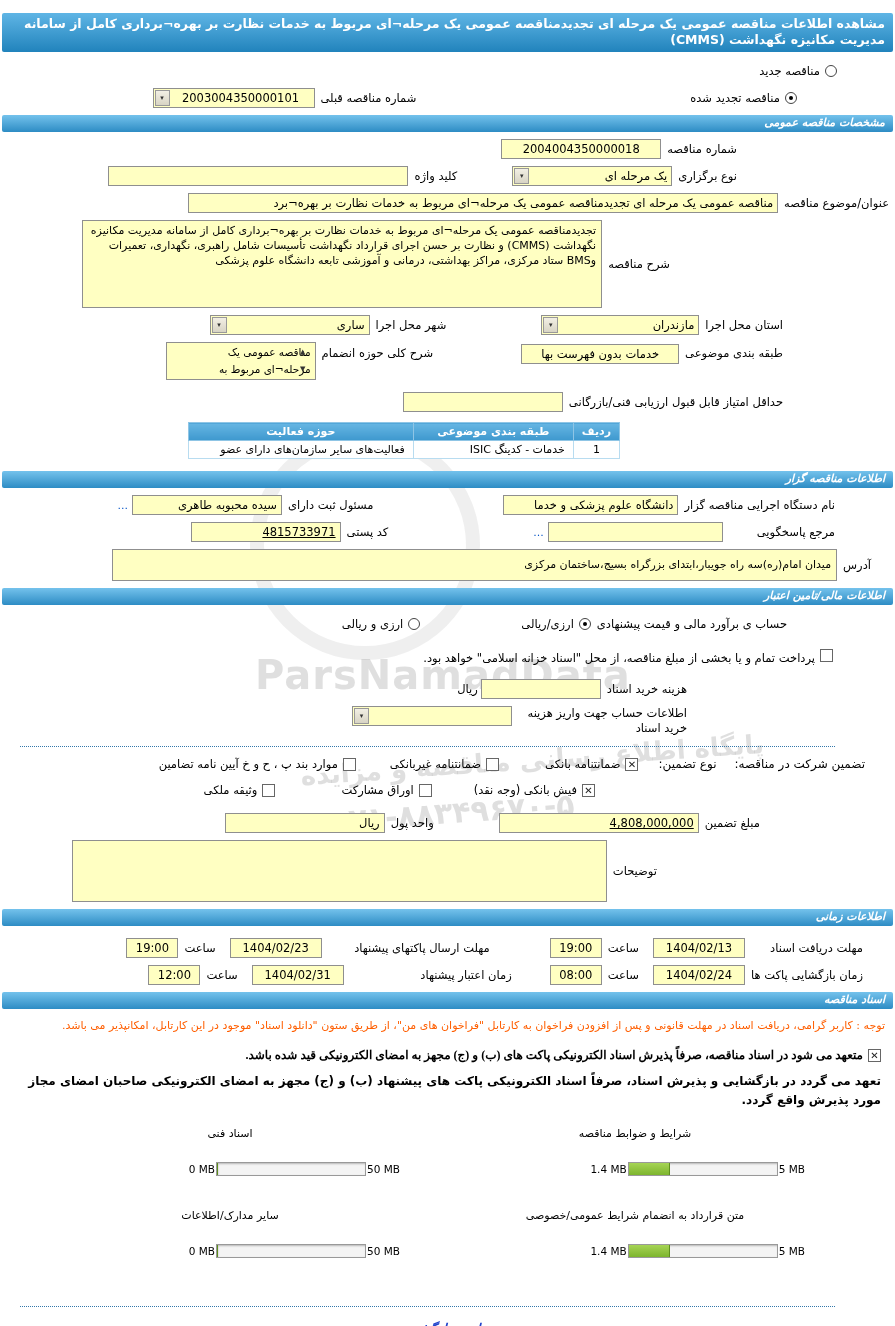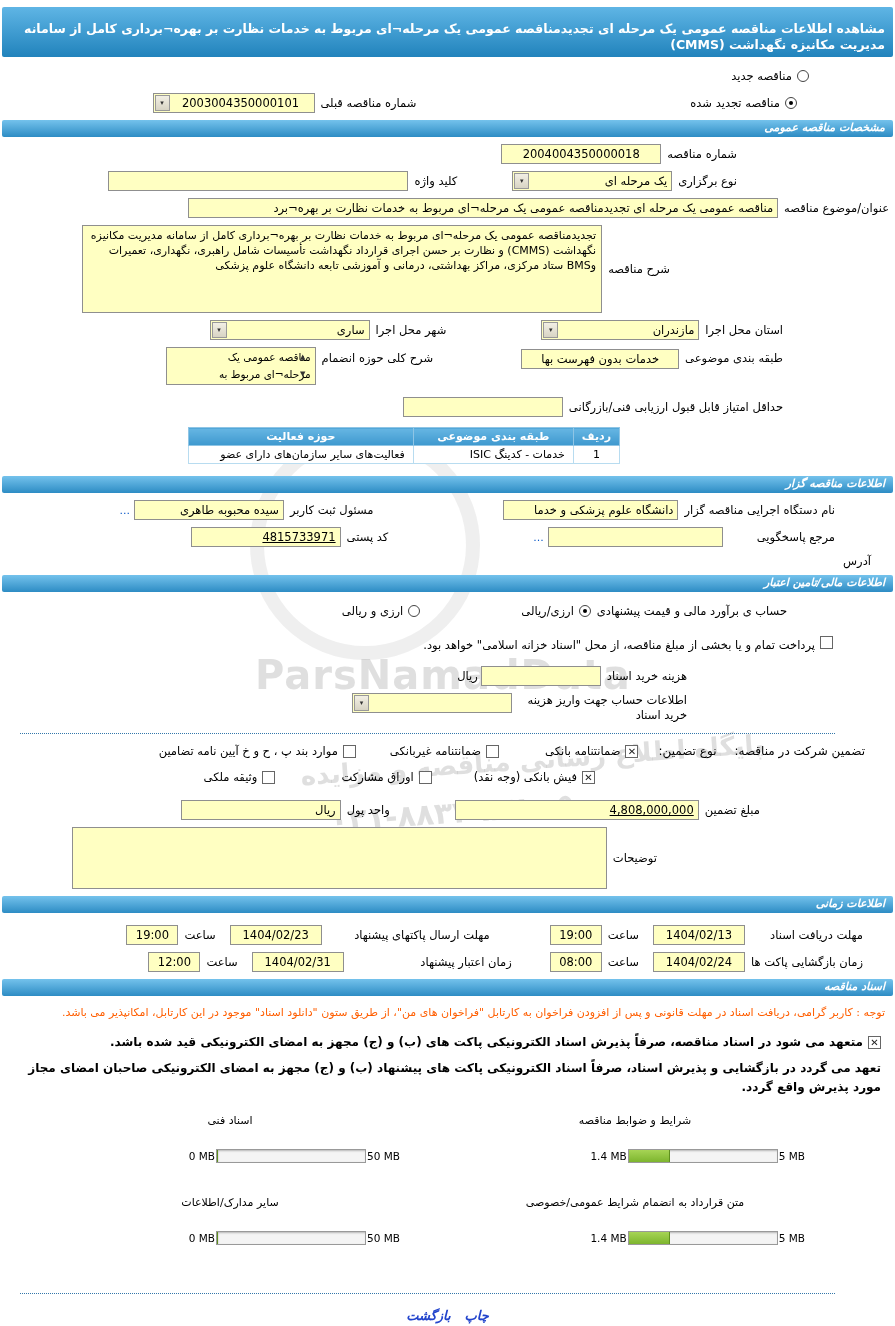--- a/index.html
+++ b/index.html
@@ -9,21 +9,21 @@
   .z { position:relative; z-index:2; }
 
   
   .wm { position:absolute; z-index:1; color:rgba(140,140,140,0.28); font-weight:bold; pointer-events:none; white-space:nowrap; }
   .wm-brand { top:652px; left:255px; font-size:40px; letter-spacing:1px; }
   .wm-tagline { top:745px; left:300px; font-size:26px; transform:rotate(-4deg); }
   .wm-phone { top:795px; left:330px; font-size:30px; transform:rotate(-4deg); }
   .wm-circle { position:absolute; z-index:1; top:430px; left:250px; width:230px; height:230px; border:14px solid rgba(150,150,150,0.15); border-radius:50%; pointer-events:none; }
 
   
-  .titleband { margin:7px 2px 8px; background:linear-gradient(180deg,#5FB5E5,#2183BC); color:#fff; font-weight:bold; font-size:12.5px; line-height:16px; padding:14px 8px 4px; border-radius:2px; }
+  .titleband { margin:13px 2px 8px; background:linear-gradient(180deg,#5FB5E5,#2183BC); color:#fff; font-weight:bold; font-size:12.5px; line-height:16px; padding:3px 8px 4px; border-radius:2px; }
   .band { margin:6px 2px; background:linear-gradient(180deg,#74C2EC,#2D8CC4); color:#fff; font-weight:bold; font-style:italic; font-size:11px; height:17px; line-height:16px; padding:0 8px; border-radius:2px; }
 
   .row { display:flex; align-items:center; margin:7px 0; }
   .lbl { font-size:11.5px; color:#000; padding-left:6px; white-space:nowrap; }
   .field { background:#FFFFC2; border:1px solid #8F8F8F; height:20px; line-height:18px; padding:0 4px; font-size:11.5px; overflow:hidden; white-space:nowrap; }
   .area  { background:#FFFFC2; border:1px solid #8F8F8F; padding:2px 5px; font-size:11px; line-height:15px; overflow:hidden; }
   .num { direction:ltr; text-align:center; }
   .numr { direction:ltr; text-align:right;text-decoration:underline; }
   .combo { position:relative; padding-left:18px; }
   .combo .cbtn { position:absolute; left:1px; top:1px; bottom:1px; width:15px; background:linear-gradient(180deg,#F2EFE4,#D8D4C4); border:1px solid #999; font-size:7px; line-height:15px; text-align:center; color:#333; cursor:pointer; }
@@ -60,21 +60,21 @@
 
 <div class="page">
 
   <div class="wm wm-brand">ParsNamadData</div>
   <div class="wm wm-tagline">پایگاه اطلاع رسانی مناقصه و مزایده</div>
   <div class="wm wm-phone">۰۲۱-۸۸۳۴۹۶۷۰-۵</div>
   <div class="wm-circle"></div>
 
   <div class="titleband z">مشاهده اطلاعات مناقصه عمومی یک مرحله ای تجدیدمناقصه عمومی یک مرحله¬ای مربوط به خدمات نظارت بر بهره¬برداری کامل از سامانه مدیریت مکانیزه نگهداشت (CMMS)</div>
 
-  <div class="row z" style="padding-right:86px; margin-top:12px;">
+  <div class="row z" style="padding-right:58px; margin-top:12px;">
     <span class="rd"></span>
     <span class="lbl">مناقصه جدید</span>
   </div>
   <div class="row z" style="padding-right:98px; margin-top:10px;">
     <span class="rd on"></span>
     <span class="lbl">مناقصه تجدید شده</span>
     <span class="lbl" style="margin-right:268px;">شماره مناقصه قبلی</span>
     <span class="field combo num" style="width:162px;">
       <span>2003004350000101</span>
       <span class="cbtn">▾</span>
@@ -153,35 +153,36 @@
       <td>فعالیت‌های سایر سازمان‌های دارای عضو</td>
     </tr>
   </tbody>
     </table>
 
   <div class="band z">اطلاعات مناقصه گزار</div>
 
   <div class="row z" style="padding-right:60px;">
     <span class="lbl">نام دستگاه اجرایی مناقصه گزار</span>
     <span class="field" style="width:175px;">دانشگاه علوم پزشکی و خدما</span>
-    <span class="lbl" style="margin-right:130px;">مسئول ثبت کاربر</span>
+    <span class="lbl" style="margin-right:130px;">مسئول ثبت دارای</span>
     <span class="field" style="width:150px;">سیده محبوبه طاهری</span>
     <span class="more">...</span>
   </div>
 
   <div class="row z" style="padding-right:60px;">
     <span class="lbl">مرجع پاسخگویی</span>
     <span class="field" style="width:175px; margin-right:28px;"></span>
     <span class="more">...</span>
     <span class="lbl" style="margin-right:145px;">کد پستی</span>
     <span class="field numr" style="width:150px;">4815733971</span>
   </div>
 
   <div class="row z" style="padding-right:24px;">
     <span class="lbl">آدرس</span>
+    <span class="area" style="width:725px; height:32px; line-height:26px;">میدان امام(ره)سه راه جویبار،ابتدای بزرگراه بسیج،ساختمان مرکزی</span>
   </div>
 
   <div class="band z">اطلاعات مالی/تامین اعتبار</div>
 
   <div class="row z" style="padding-right:108px; margin-top:12px;">
     <span class="lbl">حساب ی برآورد مالی و قیمت پیشنهادی</span>
     <span class="rd on"></span>
     <span class="lbl">ارزی/ریالی</span>
     <span class="rd" style="margin-right:95px;"></span>
     <span class="lbl">ارزی و ریالی</span>
@@ -224,21 +225,21 @@
     <span class="lbl">فیش بانکی (وجه نقد)</span>
     <span class="cb" style="margin-right:36px;"></span>
     <span class="lbl">اوراق مشارکت</span>
     <span class="cb" style="margin-right:60px;"></span>
     <span class="lbl">وثیقه ملکی</span>
   </div>
 
 
   <div class="row z" style="padding-right:135px; margin-top:16px;">
     <span class="lbl">مبلغ تضمین</span>
-    <span class="field numr" style="width:244px;">4,808,000,000</span>
+    <span class="field numr" style="width:200px;">4,808,000,000</span>
     <span class="lbl" style="margin-right:65px;">واحد پول</span>
     <span class="field" style="width:160px;">ریال</span>
   </div>
 
   <div class="row z" style="padding-right:238px; align-items:center;">
     <span class="lbl">توضیحات</span>
     <span class="area" style="width:535px; height:62px;"></span>
   </div>
 
   <div class="band z">اطلاعات زمانی</div>
@@ -262,21 +263,21 @@
     <span class="lbl" style="margin-right:38px; width:168px;">زمان اعتبار پیشنهاد</span>
     <span class="field num" style="width:92px;">1404/02/31</span>
     <span class="lbl" style="margin-right:14px;">ساعت</span>
     <span class="field num" style="width:52px;">12:00</span>
   </div>
 
   <div class="band z">اسناد مناقصه</div>
 
   <div class="notice z">توجه : کاربر گرامی، دریافت اسناد در مهلت قانونی و پس از افزودن فراخوان به کارتابل "فراخوان های من"، از طریق ستون "دانلود اسناد" موجود در این کارتابل، امکانپذیر می باشد.</div>
 
-  <div class="row z" style="padding-right:14px; align-items:flex-start; margin-top:12px;">
+  <div class="row z" style="padding-right:14px; align-items:flex-start; margin-top:12px;font-family:Liberation Serif, serif;">
     <span class="cb on" style="margin-top:3px;"></span>
     <span class="boldtxt" style="width:840px;">متعهد می شود در اسناد مناقصه، صرفاً پذیرش اسناد الکترونیکی پاکت های (ب) و (ج) مجهز به امضای الکترونیکی قید شده باشد.</span>
   </div>
   <div class="row z" style="padding-right:14px; margin-top:2px;">
     <span class="boldtxt" style="width:856px;">تعهد می گردد در بازگشایی و پذیرش اسناد، صرفاً اسناد الکترونیکی پاکت های پیشنهاد (ب) و (ج) مجهز به امضای الکترونیکی صاحبان امضای مجاز مورد پذیرش واقع گردد.</span>
   </div>
 
   <div class="row z" style="justify-content:space-between; padding:10px 90px 0 60px; align-items:flex-start;">
     <div class="upload">
       <div class="utitle">شرایط و ضوابط مناقصه</div>

